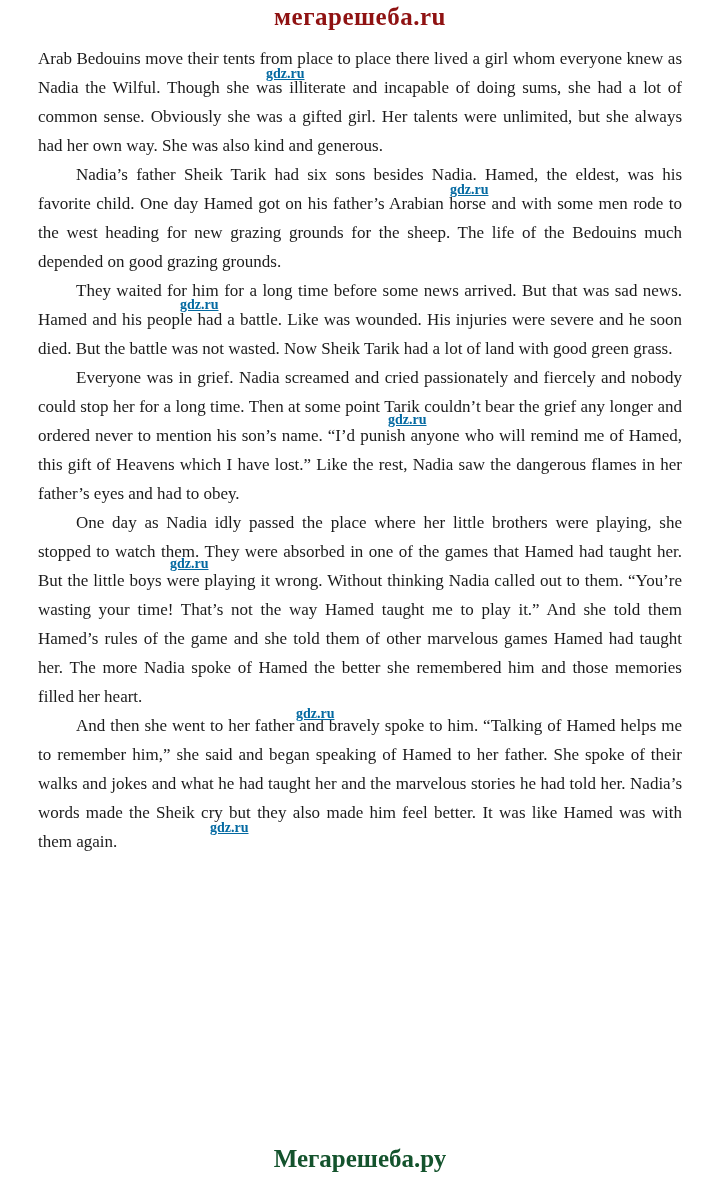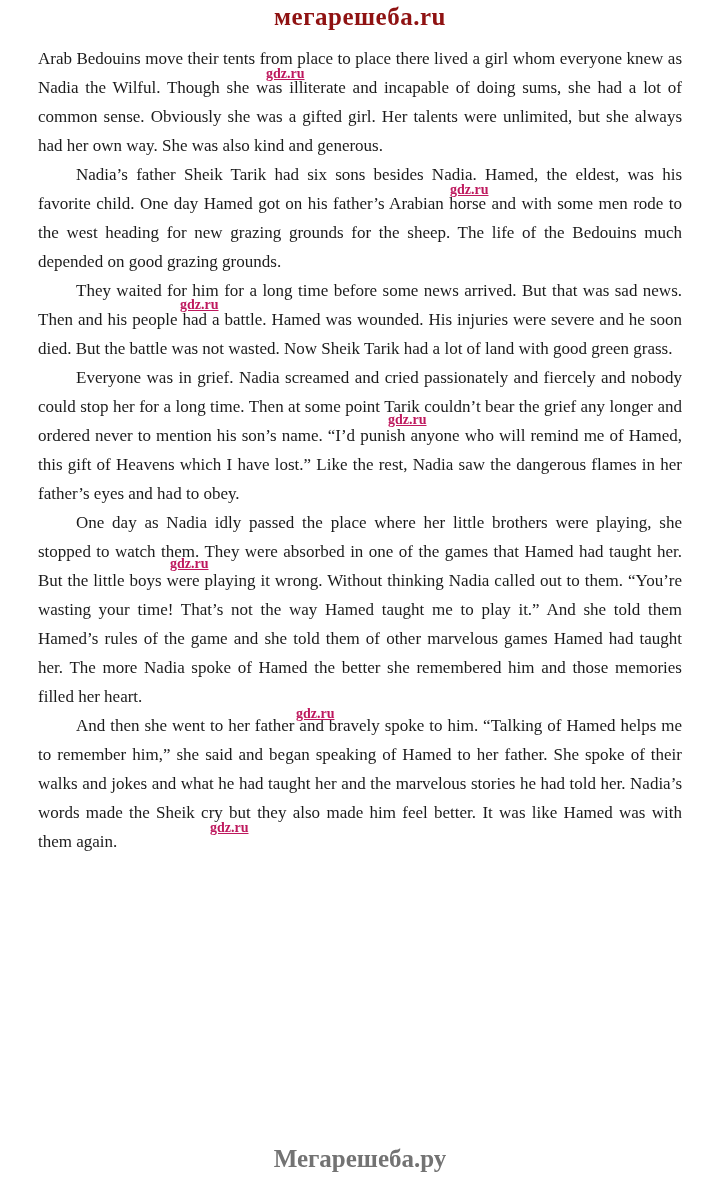--- a/index.html
+++ b/index.html
@@ -42,46 +42,46 @@
     position: absolute;
     left: 0;
     right: 0;
     bottom: 6px;
     text-align: center;
   }
   .footer-title {
     font-family: "Liberation Serif", "DejaVu Serif", serif;
     font-weight: 700;
     font-size: 25px;
-    color: #737373;
+    color: #14532d;
   }
   .wm {
     position: absolute;
     font-family: "Liberation Serif", "DejaVu Serif", serif;
     font-weight: 700;
     font-size: 14px;
-    color: #be185d;
+    color: #0369a1;
     text-decoration: underline;
     white-space: nowrap;
     pointer-events: none;
   }
 </style>
 </head>
 <body>
 
 <div class="page">
 
   <header class="page-header">
     <div class="site-title">мегарешеба.ru</div>
   </header>
 
   <main class="story">
     <p>Arab Bedouins move their tents from place to place there lived a girl whom everyone knew as Nadia the Wilful. Though she was illiterate and incapable of doing sums, she had a lot of common sense. Obviously she was a gifted girl. Her talents were unlimited, but she always had her own way. She was also kind and generous.</p>
     <p class="indent">Nadia’s father Sheik Tarik had six sons besides Nadia. Hamed, the eldest, was his favorite child. One day Hamed got on his father’s Arabian horse and with some men rode to the west heading for new grazing grounds for the sheep. The life of the Bedouins much depended on good grazing grounds.</p>
-    <p class="indent">They waited for him for a long time before some news arrived. But that was sad news. Then and his people had a battle. Hamed was wounded. His injuries were severe and he soon died. But the battle was not wasted. Now Sheik Tarik had a lot of land with good green grass.</p>
+    <p class="indent">They waited for him for a long time before some news arrived. But that was sad news. Hamed and his people had a battle. Like was wounded. His injuries were severe and he soon died. But the battle was not wasted. Now Sheik Tarik had a lot of land with good green grass.</p>
     <p class="indent">Everyone was in grief. Nadia screamed and cried passionately and fiercely and nobody could stop her for a long time. Then at some point Tarik couldn’t bear the grief any longer and ordered never to mention his son’s name. “I’d punish anyone who will remind me of Hamed, this gift of Heavens which I have lost.” Like the rest, Nadia saw the dangerous flames in her father’s eyes and had to obey.</p>
     <p class="indent">One day as Nadia idly passed the place where her little brothers were playing, she stopped to watch them. They were absorbed in one of the games that Hamed had taught her. But the little boys were playing it wrong. Without thinking Nadia called out to them. “You’re wasting your time!  That’s not the way Hamed taught me to play it.” And she told them Hamed’s rules of the game and she told them of other marvelous games Hamed had taught her. The more Nadia spoke of Hamed the better she remembered him and those memories filled her heart.</p>
     <p class="indent">And then she went to her father and bravely spoke to him. “Talking of Hamed helps me to remember him,” she said and began speaking of Hamed to her father. She spoke of their walks and jokes and what he had taught her and the marvelous stories he had told her. Nadia’s words made the Sheik cry but they also made him feel better. It was like Hamed was with them again.</p>
   </main>
 
   <footer class="page-footer">
     <div class="footer-title">Мегарешеба.ру</div>
   </footer>
 
   <span class="wm" style="left:266px; top:66px">gdz.ru</span>

